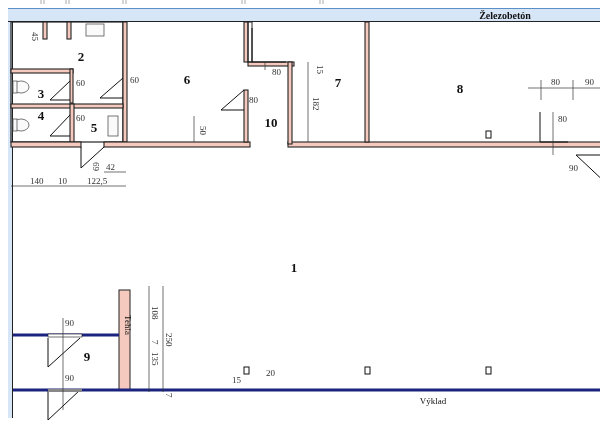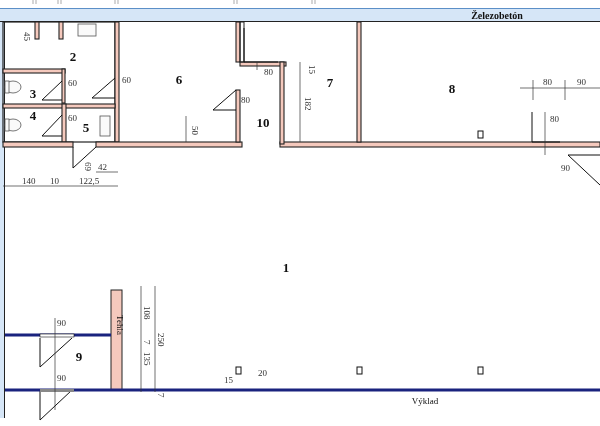--- a/index.html
+++ b/index.html
@@ -9,21 +9,21 @@
   .room{font-weight:bold;font-size:13px;}
   .dim{font-size:9px;fill:#333;}
   .wall{fill:#f5c9bd;stroke:#222;stroke-width:1.1;}
   .thin{stroke:#333;stroke-width:0.7;fill:none;}
   .door{stroke:#111;stroke-width:1;fill:none;}
   .glass{stroke:#1a237e;stroke-width:3;}
 </style>
 </head>
 <body>
 
-<div style="position:absolute;left:0;top:0;width:584px;height:426px;">
+<div style="position:absolute;left:8px;top:0;width:584px;height:426px;">
 <svg width="600" height="426" viewBox="0 0 600 426" xmlns="http://www.w3.org/2000/svg">
 
   <g stroke="#888" stroke-width="0.7">
     <line x1="33" y1="0" x2="33" y2="4"></line>
         <line x1="36" y1="0" x2="36" y2="4"></line>
     <line x1="58" y1="0" x2="58" y2="4"></line>
         <line x1="61" y1="0" x2="61" y2="4"></line>
     <line x1="115" y1="0" x2="115" y2="4"></line>
         <line x1="118" y1="0" x2="118" y2="4"></line>
     <line x1="234" y1="0" x2="234" y2="4"></line>

